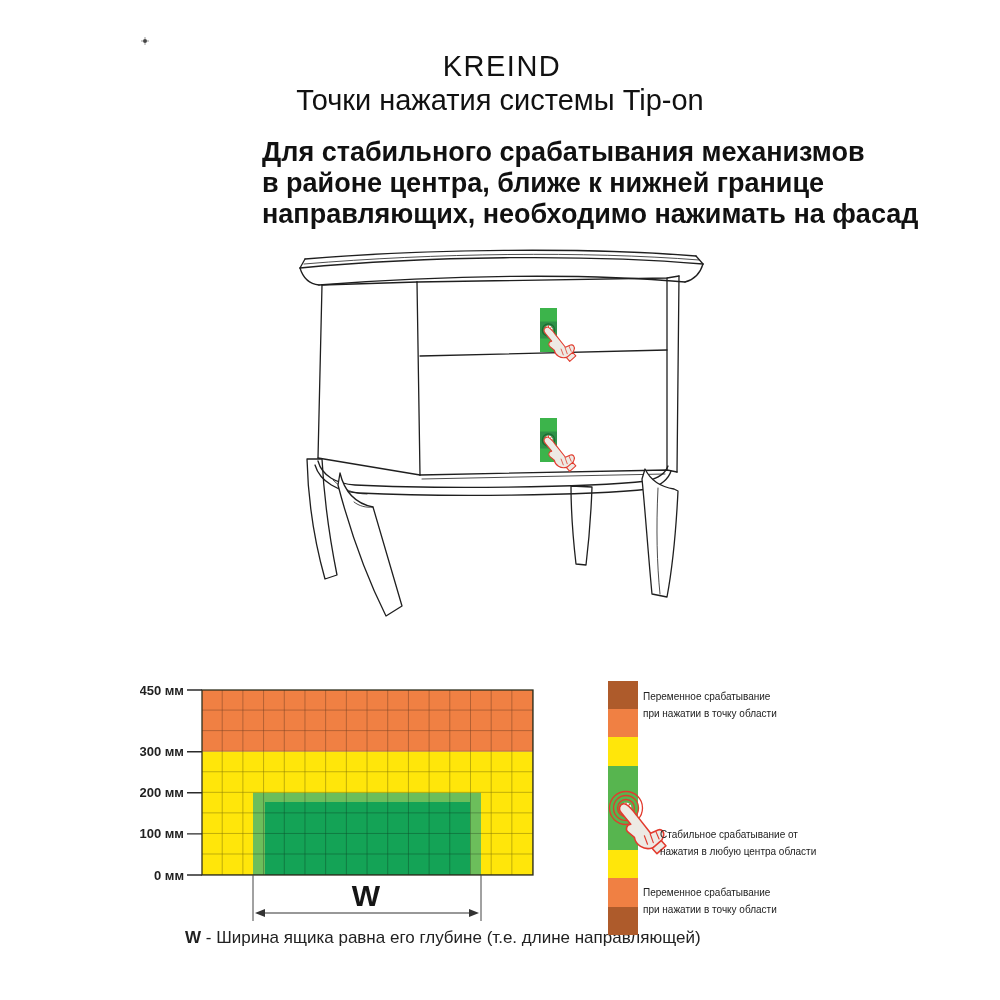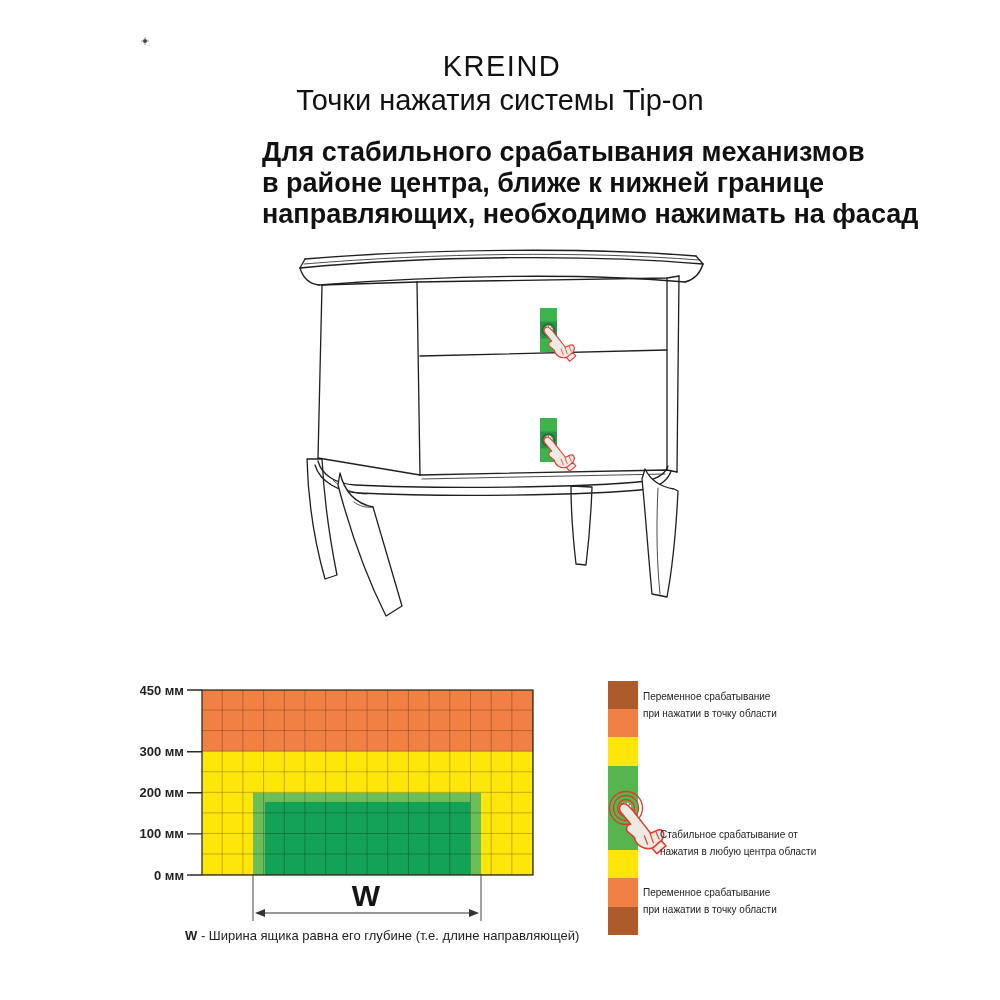--- a/index.html
+++ b/index.html
@@ -23,21 +23,21 @@
   .burst-rays{fill:none;stroke:#E23B2E;stroke-width:1.1;stroke-linecap:round;}
   .ring{fill:none;stroke:#E23B2E;stroke-width:1.3;}
   .press-ring{fill:none;stroke:#1B6B33;stroke-width:1.2;}
   .tick{stroke:#2b2b2b;stroke-width:1.4;}
   .axis-label{font-size:13px;font-weight:700;fill:#222;}
   .wline{stroke:#444;stroke-width:1;}
   .warrow{stroke:#333;stroke-width:1.2;}
   .wlabel{font-size:30px;font-weight:700;fill:#151515;}
   .grid-border{fill:none;stroke:#30301e;stroke-width:1.3;}
   
-  .caption{left:185px;top:928px;font-size:13px;color:#222;white-space:nowrap;}
+  .caption{left:185px;top:928px;font-size:17px;color:#222;white-space:nowrap;}
   .caption b{font-weight:700;}
   
   .legend{left:608px;top:681px;width:352px;height:262px;}
   .legend-strip{position:absolute;left:0;top:0;width:30px;height:254px;display:flex;flex-direction:column;}
   .legend-strip div{width:30px;height:28.2px;}
   .legend-press{position:absolute;left:-34px;top:92px;}
   .legend-label{position:absolute;font-size:10px;line-height:17px;color:#222;white-space:nowrap;}
   .legend-label.l1{left:35px;top:7px;}
   .legend-label.l2{left:52px;top:113px;margin-top:32px;}
   .legend-label.l3{left:35px;top:203px;}

